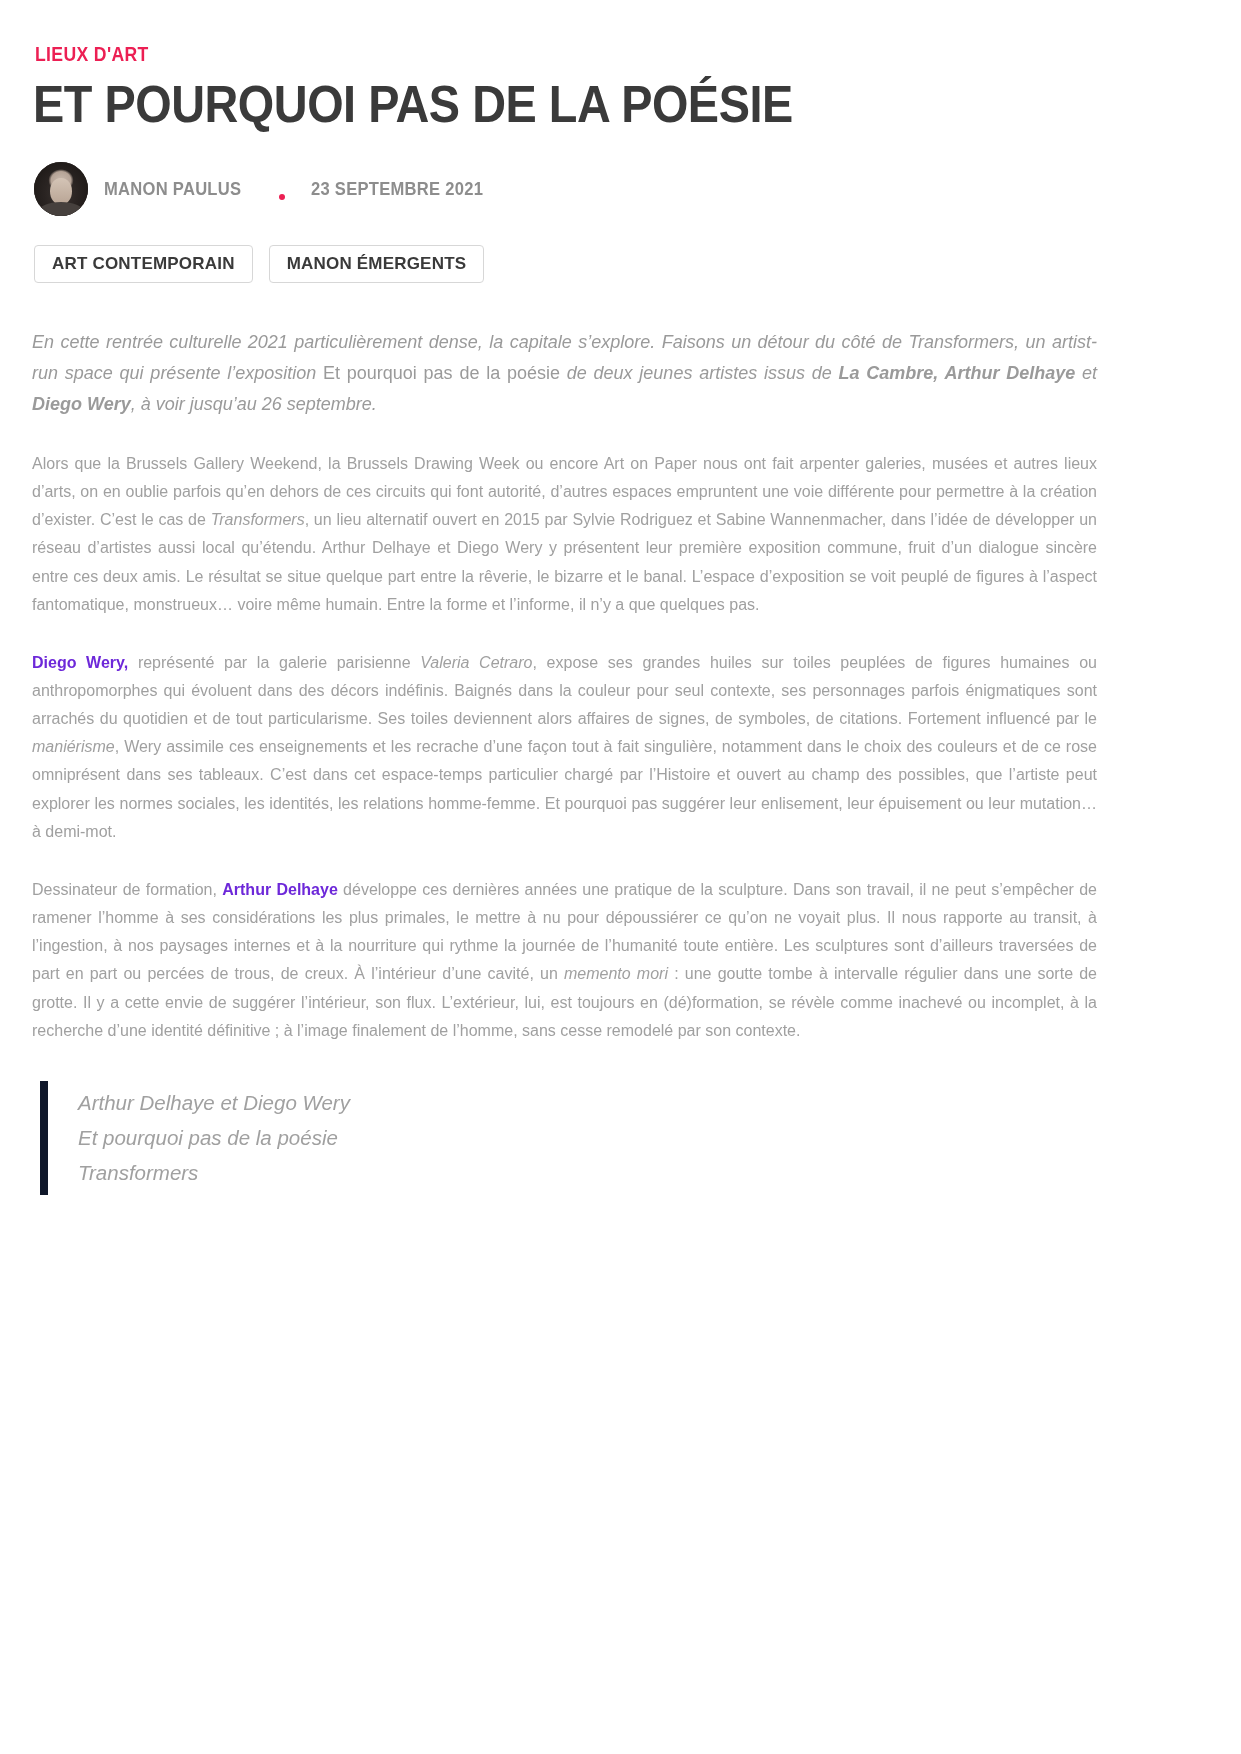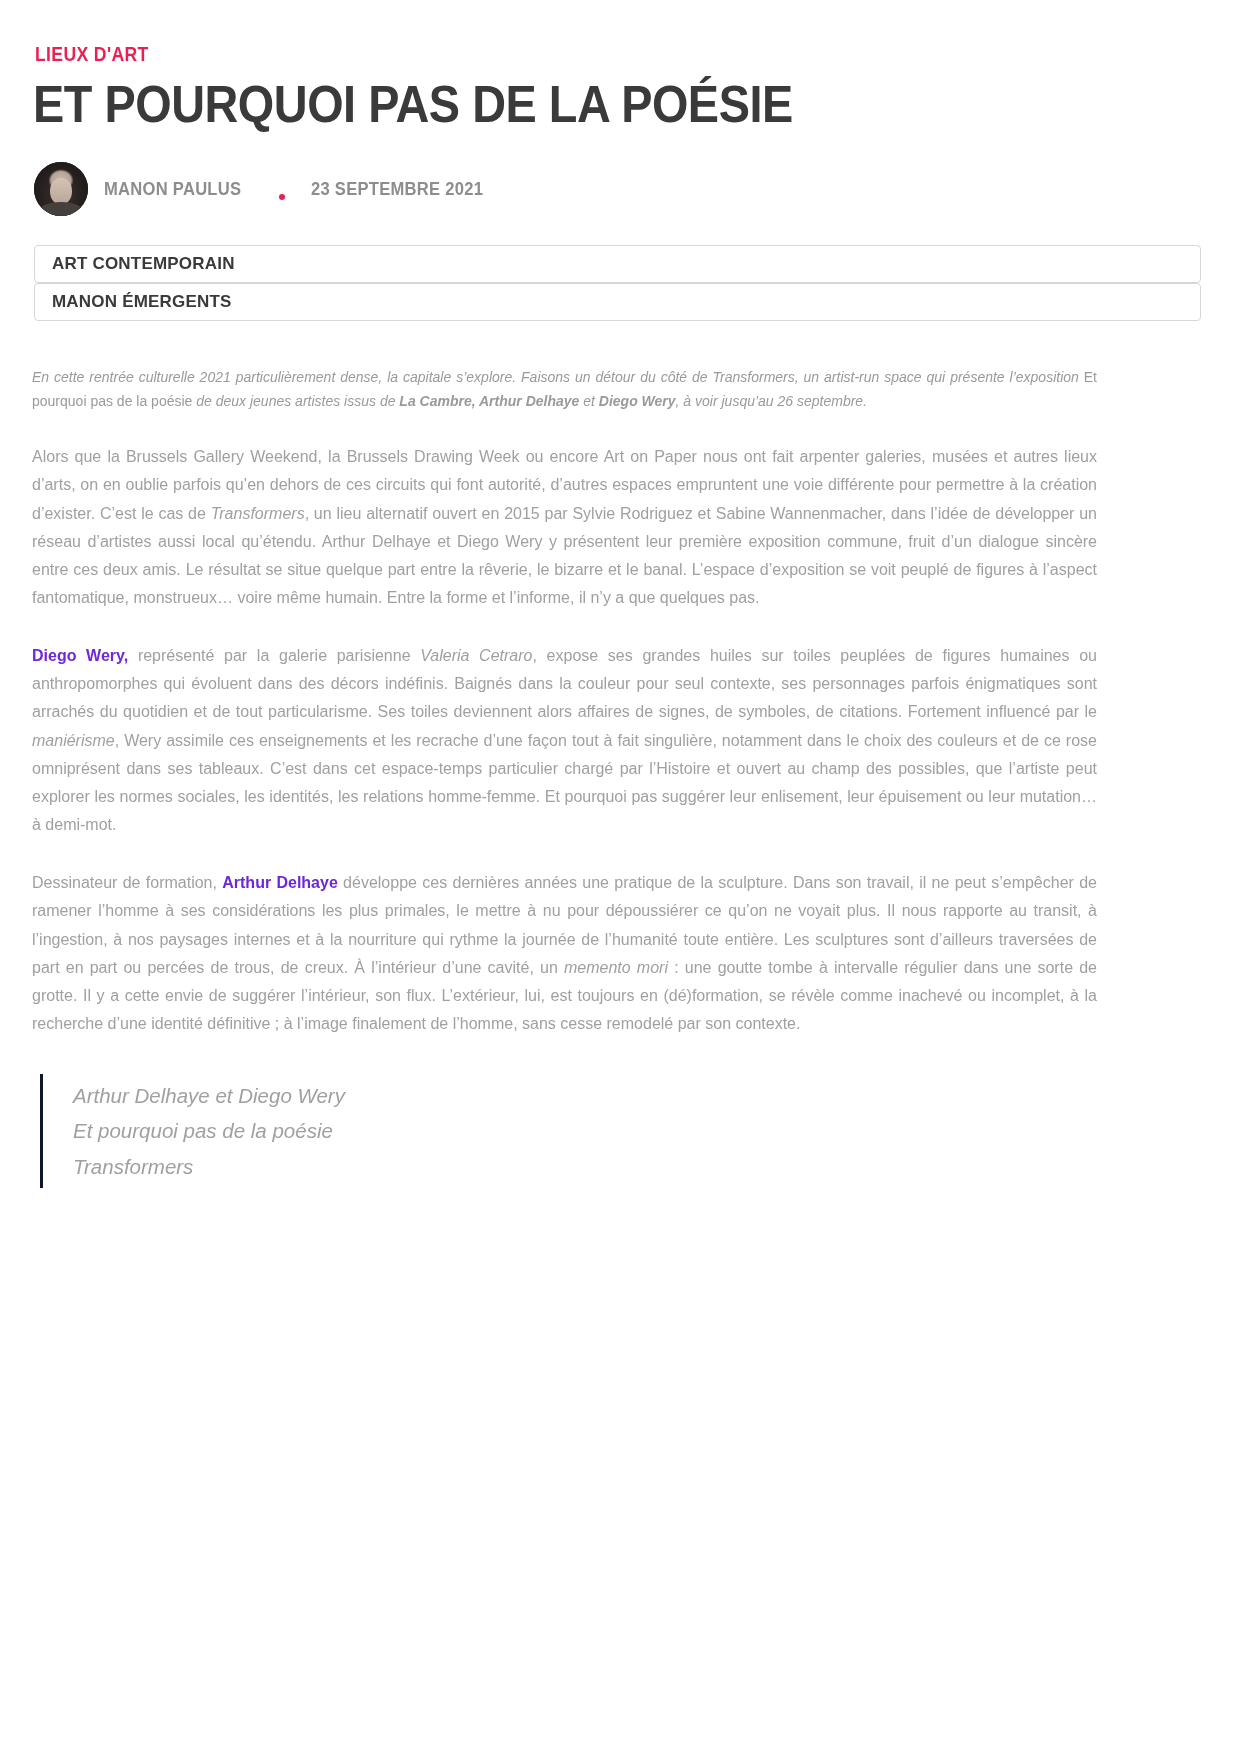--- a/index.html
+++ b/index.html
@@ -110,22 +110,22 @@
     height: 6px;
     border-radius: 50%;
     background: #ec1f53;
     margin: 0 26px;
     flex: 0 0 auto;
   }
 
   
   .tags {
     display: flex;
+    gap: 16px;
     margin: 0 0 44px 2px;
-    flex-direction: column;
   }
   .tag {
     border: 1px solid #d7d7d7;
     border-radius: 4px;
     padding: 9px 17px 10px 17px;
     color: #3a3a3a;
     font-family: "Liberation Sans Narrow", "Liberation Sans", sans-serif;
     font-weight: bold;
     font-size: 17px;
     letter-spacing: 0.2px;
@@ -134,21 +134,21 @@
     cursor: pointer;
     white-space: nowrap;
   }
 
   
   .article {
     max-width: 1065px;
   }
   .lead {
     color: #9a9a9a;
-    font-size: 14px;
+    font-size: 18px;
     line-height: 1.72;
     font-style: italic;
     text-align: justify;
     margin: 0 0 30px 0;
   }
   .lead .roman { font-style: normal; }
   .lead b { font-weight: bold; }
 
   p.body {
     color: #a0a0a0;
@@ -156,21 +156,21 @@
     line-height: 1.76;
     text-align: justify;
     margin: 0 0 30px 0;
   }
   p.body b { font-weight: bold; color: #6d28d9; }
   p.body i { font-style: italic; }
 
   blockquote.credit {
     margin: 36px 0 0 8px;
     padding: 4px 0 4px 30px;
-    border-left: 3px solid #0f172a;
+    border-left: 8px solid #0f172a;
     color: #a0a0a0;
     font-style: italic;
     font-size: 20.5px;
     line-height: 1.72;
   }
   blockquote.credit div { white-space: nowrap; }
 </style>
 </head>
 <body>
 

